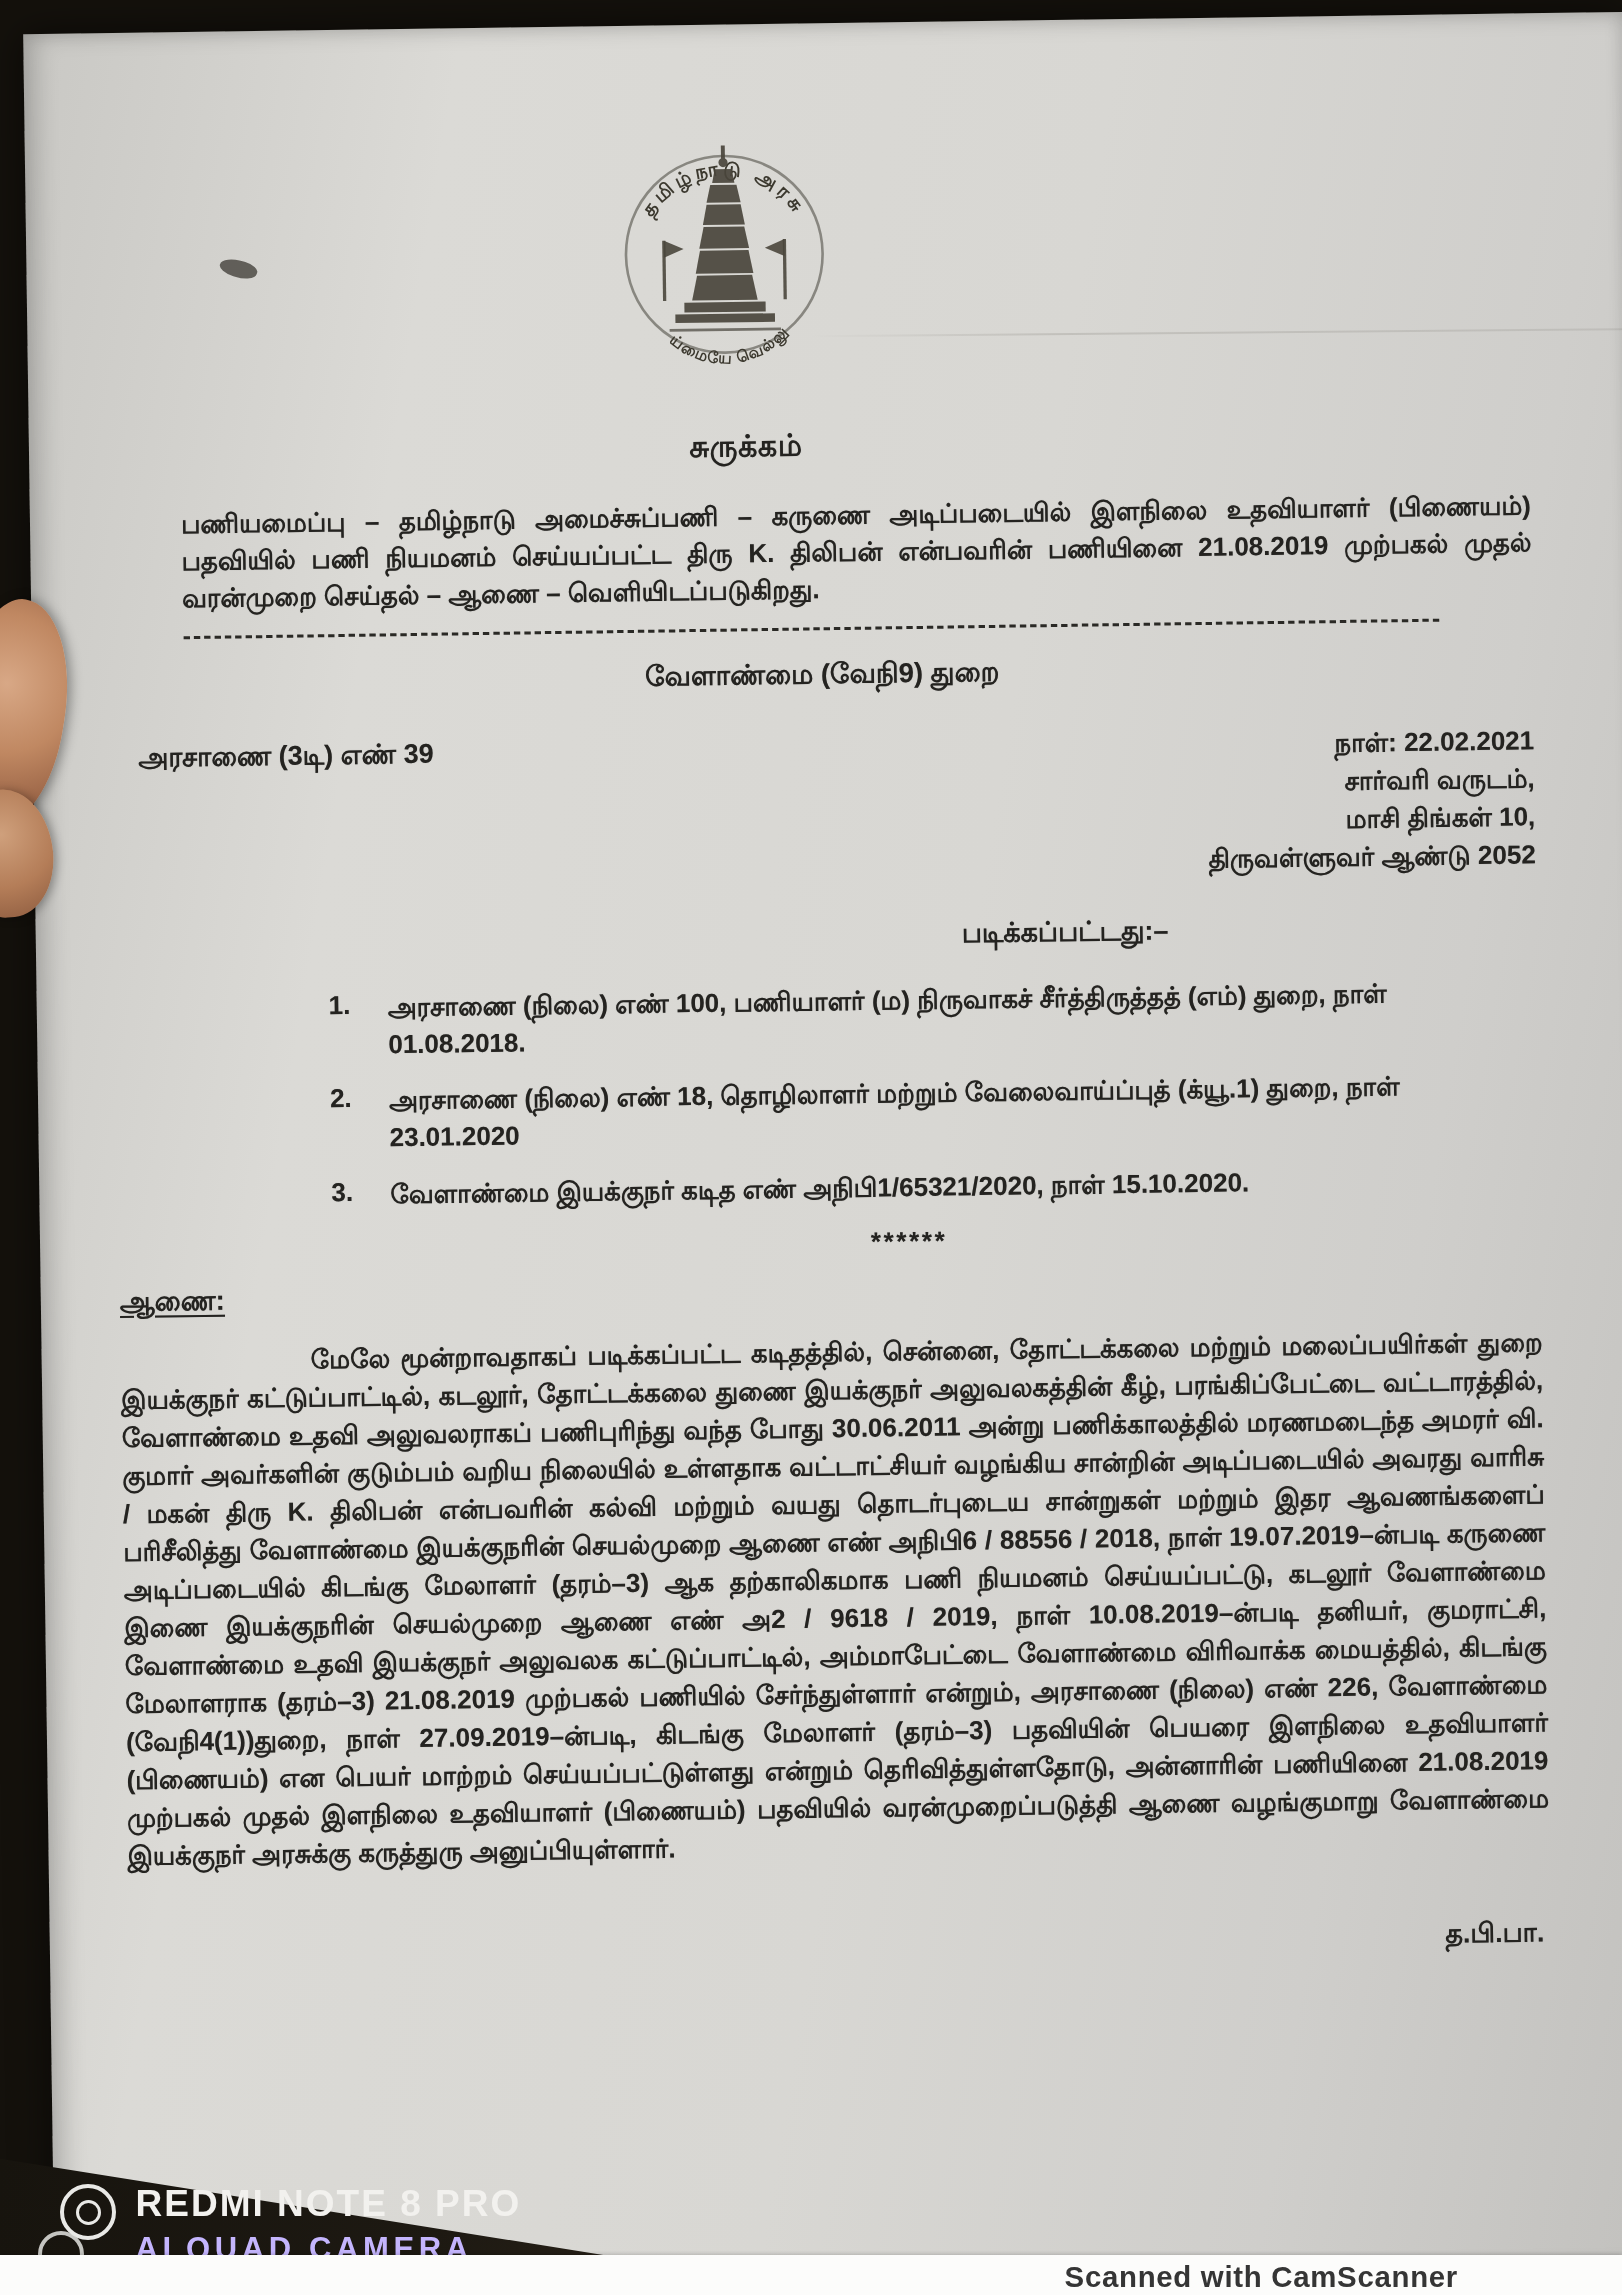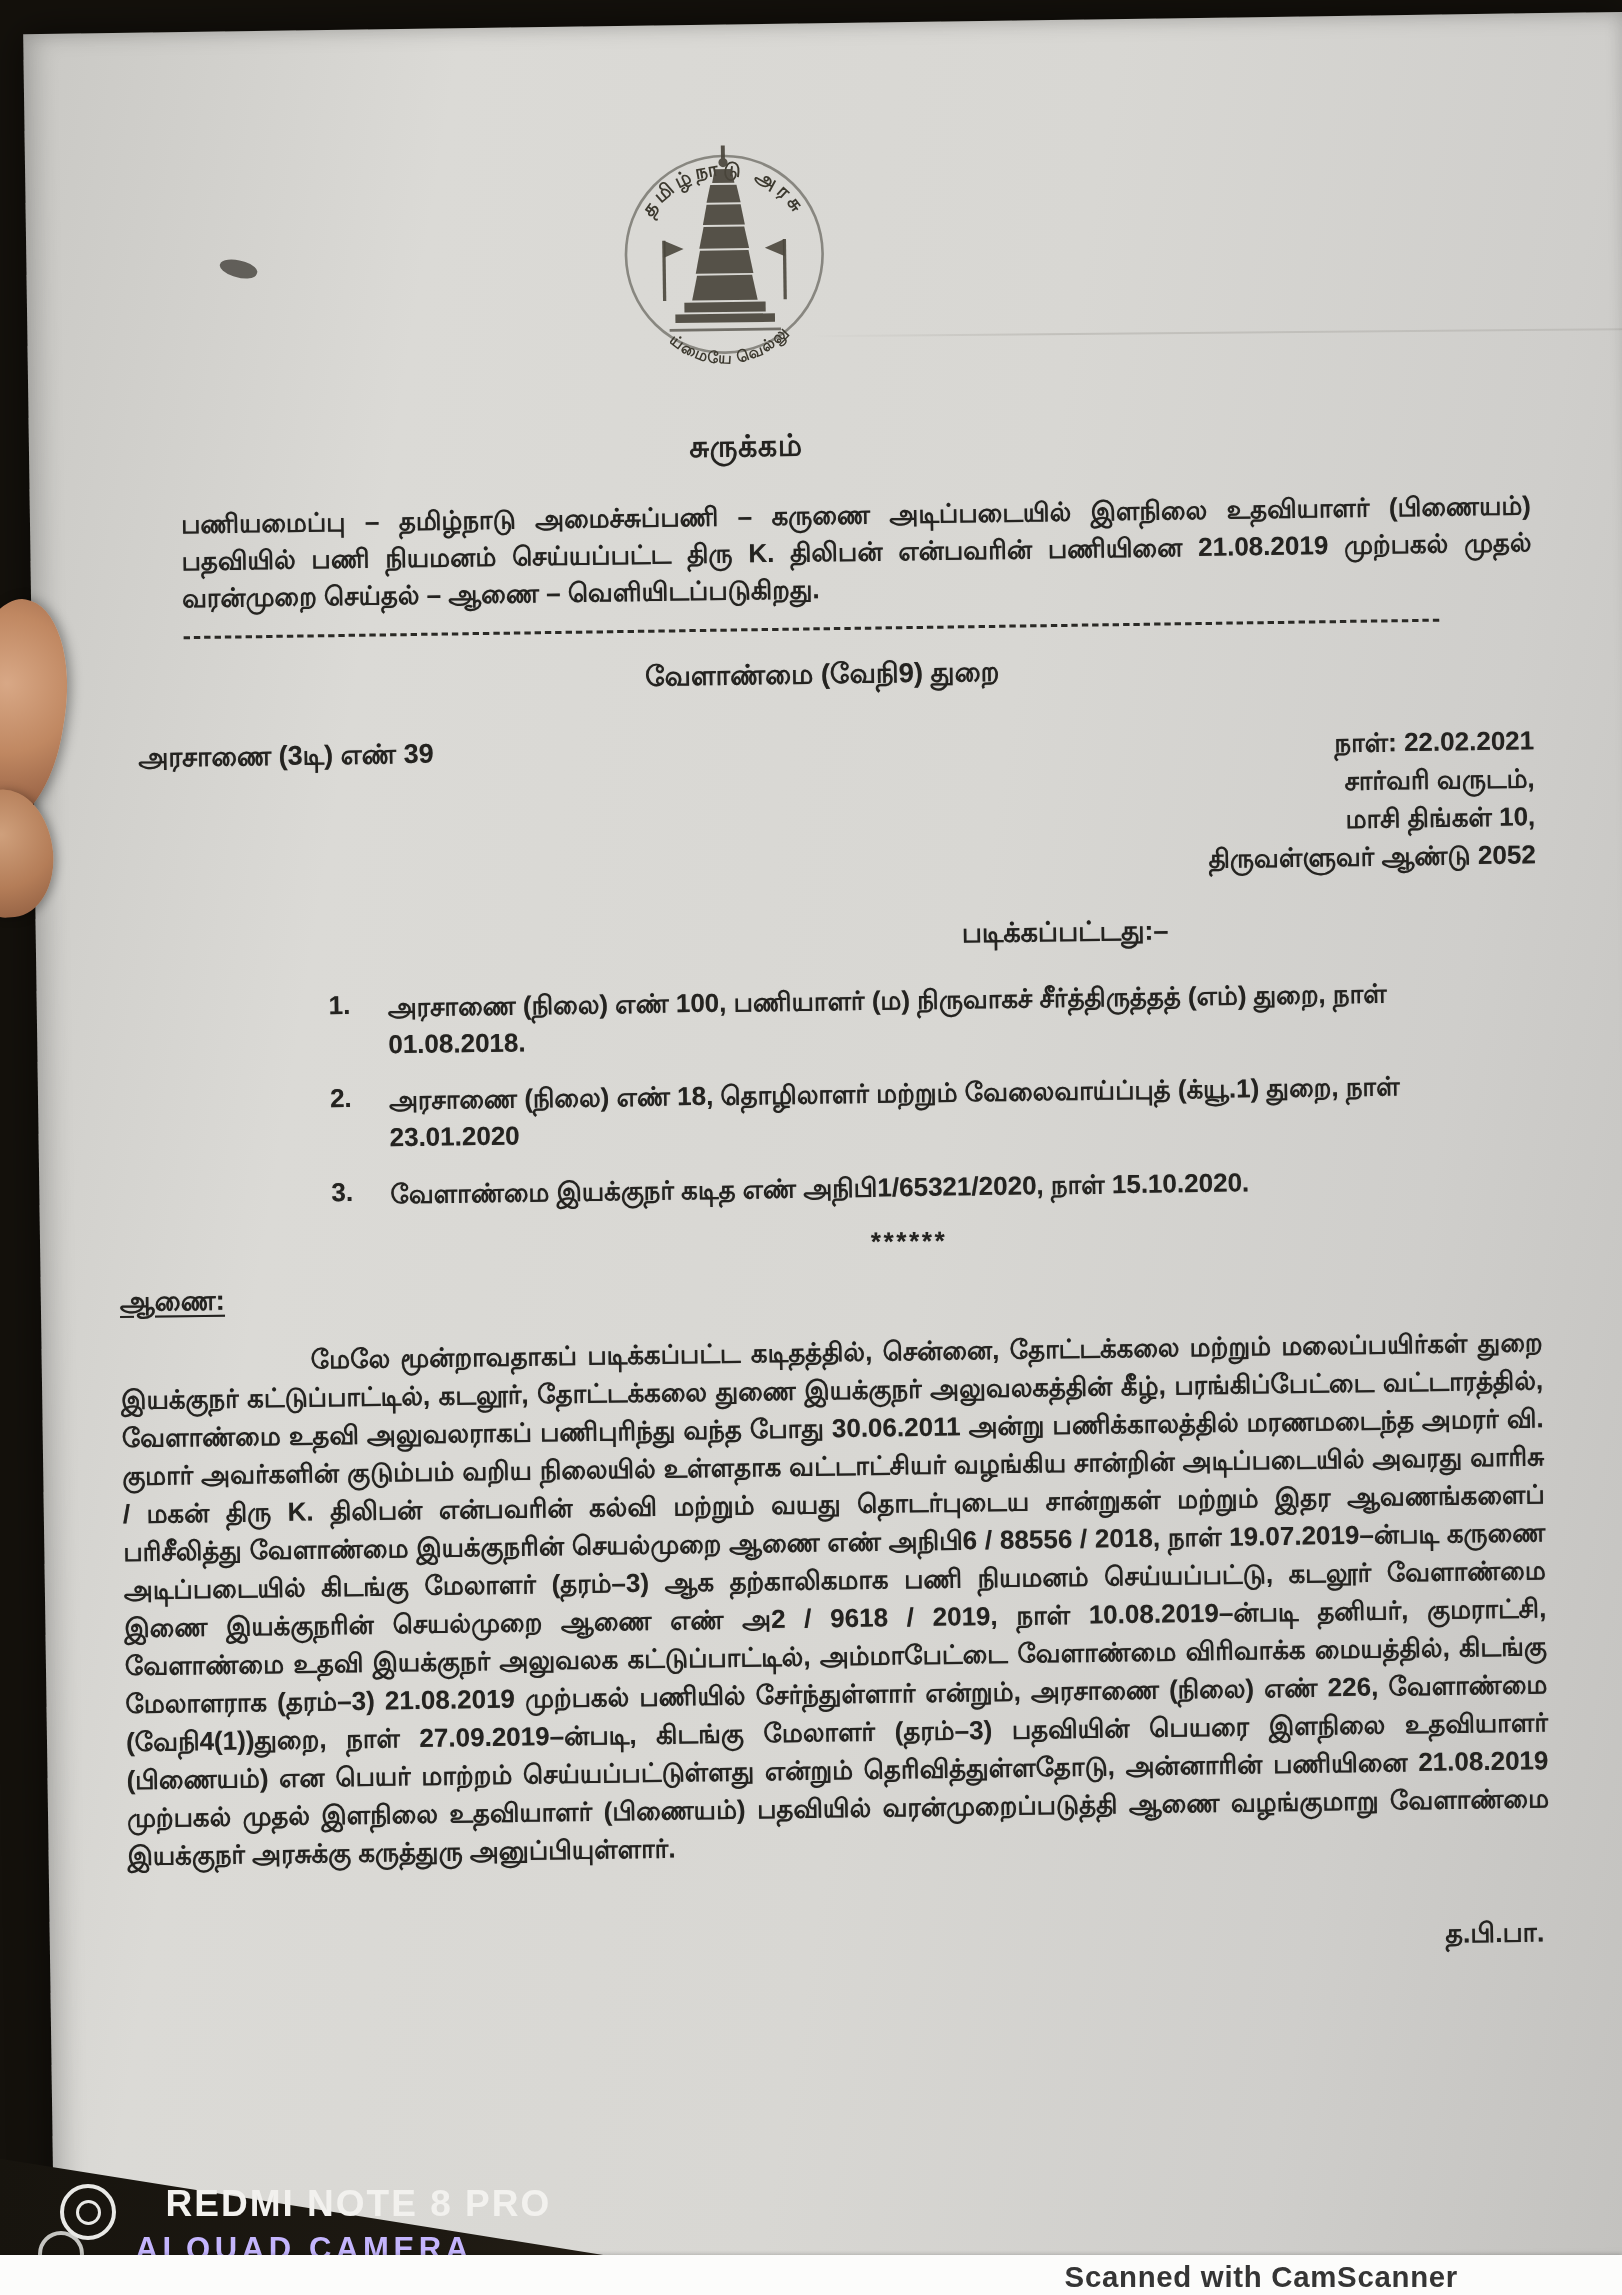--- a/index.html
+++ b/index.html
@@ -110,21 +110,21 @@
   .lens {
     width:56px; height:56px; border-radius:50%;
     border:4.6px solid #e9e9e6; display:flex; align-items:center; justify-content:center;
     margin-top:1.3px;
   }
   .lens-inner { width:25px; height:25px; border-radius:50%; border:3.9px solid #e9e9e6; }
   .lens2 {
     position:absolute; left:-22px; top:48px; width:46px; height:46px; border-radius:50%;
     border:4.6px solid rgba(228,228,224,.85);
   }
-  .wm-line1 { font-size:37px; font-weight:bold; color:#f2f1ee; letter-spacing:2px;margin-left:30px; }
+  .wm-line1 { font-size:37px; font-weight:bold; color:#f2f1ee; letter-spacing:2px; }
   .wm-line2 { margin-top:5.9px; font-size:31px; font-weight:bold; color:#c4b5fd; letter-spacing:4.6px; }
 
   
   .camscanner-strip {
     position:absolute; left:0; right:0; top:2255px; height:58px;
     background:#fcfcfb; z-index:6;
     box-shadow:0 -1.3px 3.9px rgba(0,0,0,.18);
     text-align:right;
   }
   .cs-text {

